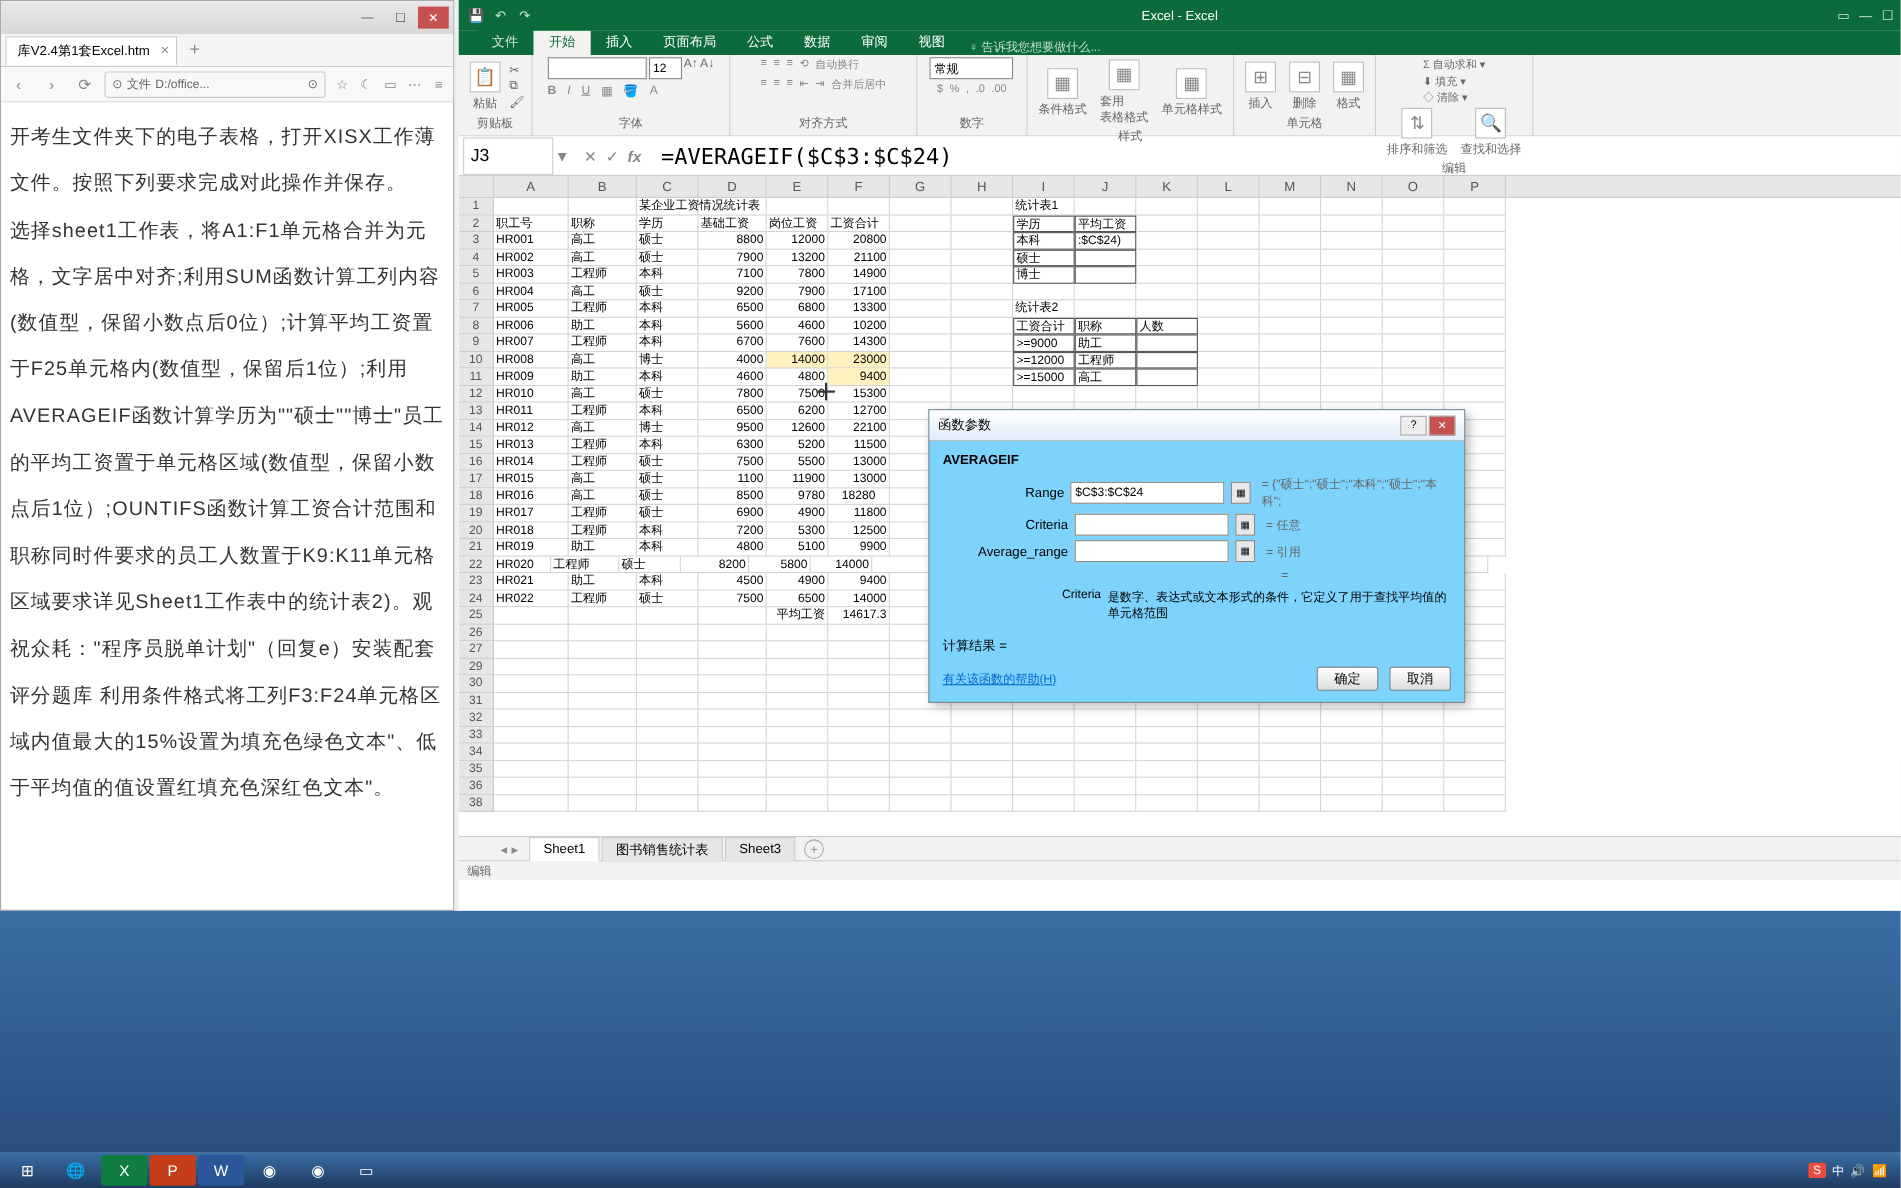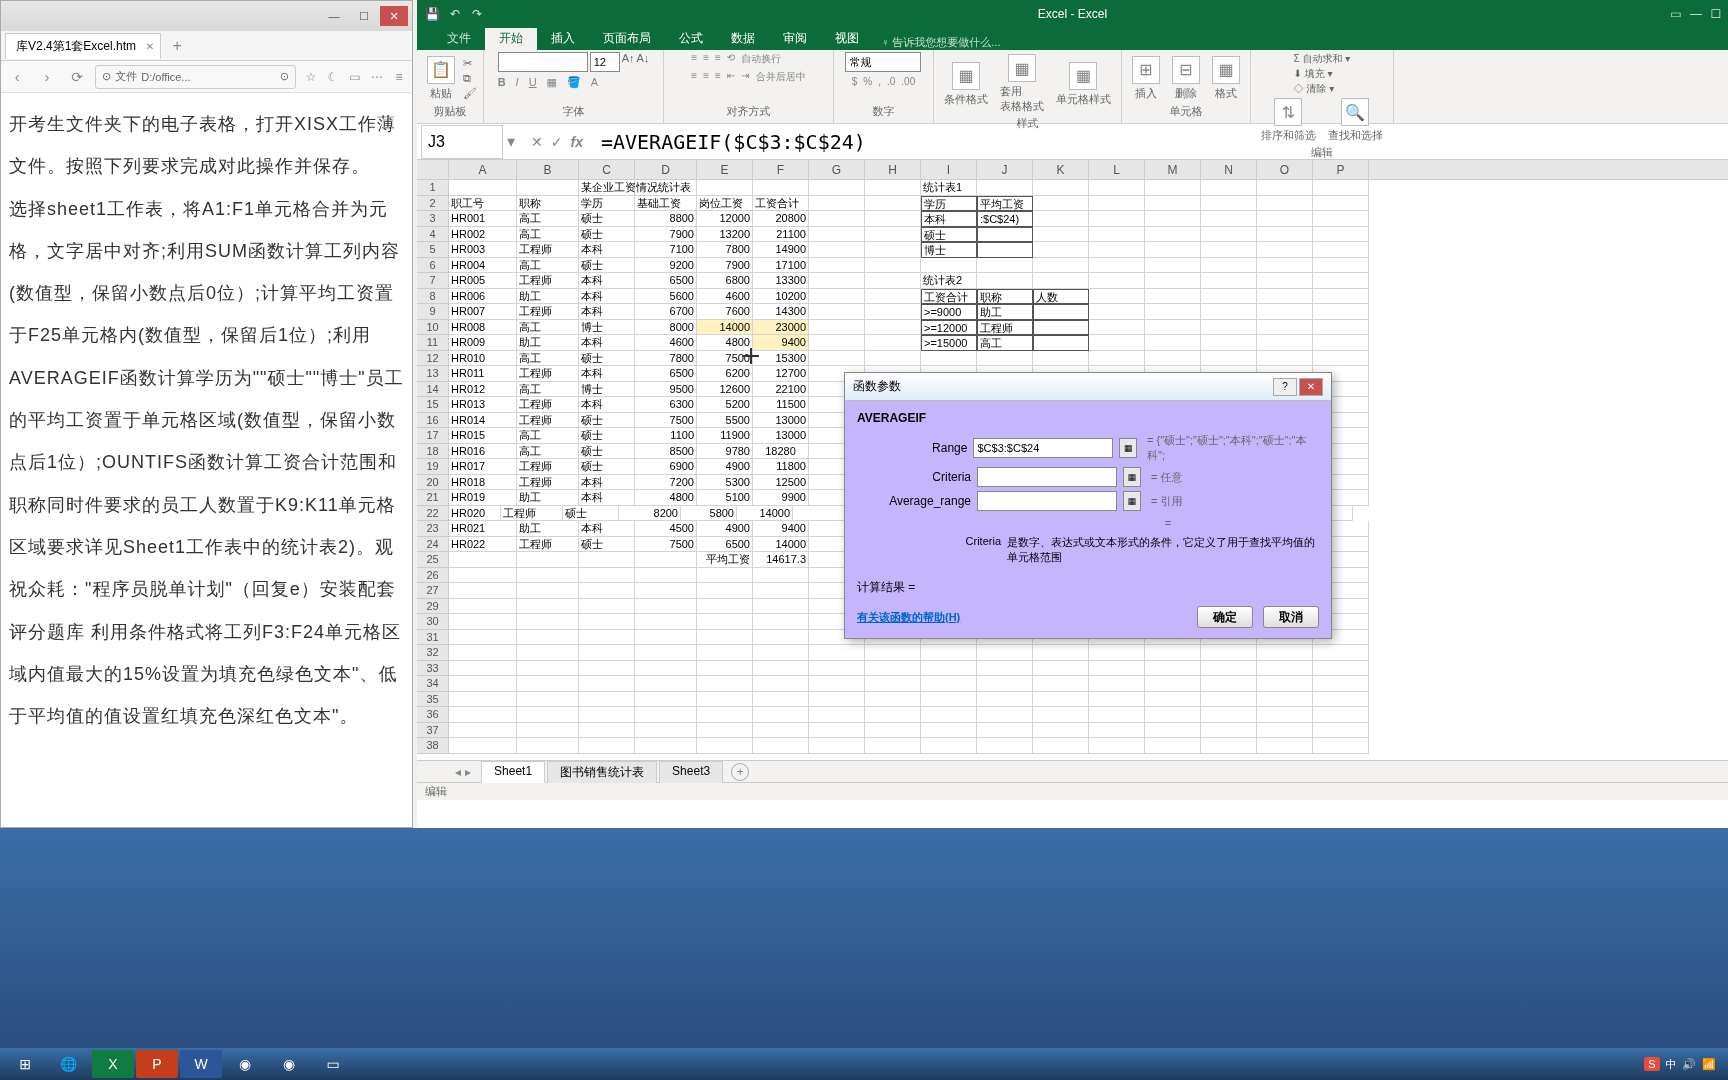--- a/index.html
+++ b/index.html
@@ -65,36 +65,36 @@
 .boxed { border: 1px solid #555 !important; }
 
 .sheet-tabs { height: 22px; border-top: 1px solid #ccc; display: flex; align-items: center; background: #f3f2f1; padding-left: 30px; font-size: 12px; }
 .sheet-nav { display: flex; gap: 4px; color: #888; padding: 0 8px; }
 .sheet-tab { padding: 2px 12px; border: 1px solid #ccc; border-bottom: none; background: #e6e6e6; margin-left: 2px; }
 .sheet-tab.active { background: #fff; border-bottom: 1px solid #fff; }
 .sheet-add { width: 18px; height: 18px; border: 1px solid #aaa; border-radius: 50%; margin-left: 8px; display: flex; align-items: center; justify-content: center; color: #888; font-size: 12px; }
 .status-bar { height: 18px; background: #f3f2f1; border-top: 1px solid #ccc; font-size: 11px; color: #666; padding: 0 8px; display: flex; align-items: center; }
 
 
-.dialog { position: absolute; left: 844px; top: 372px; width: 488px; background: #c4b5fd; border: 1px solid #888; box-shadow: 3px 3px 10px rgba(0,0,0,0.3); }
+.dialog { position: absolute; left: 844px; top: 372px; width: 488px; background: #7dd3fc; border: 1px solid #888; box-shadow: 3px 3px 10px rgba(0,0,0,0.3); }
 .dlg-title { height: 28px; background: linear-gradient(#fff,#e0ecf8); border-bottom: 1px solid #bbb; display: flex; align-items: center; justify-content: space-between; padding: 0 8px; font-size: 12px; }
 .dlg-title-btns { display: flex; gap: 2px; }
 .dlg-title-btn { width: 24px; height: 18px; border: 1px solid #aaa; background: #eee; font-size: 10px; display: flex; align-items: center; justify-content: center; }
 .dlg-title-btn.close { background: #c75050; color: #fff; }
 .dlg-body { padding: 10px 12px; font-size: 12px; }
 .dlg-fn { font-weight: bold; margin-bottom: 8px; }
 .dlg-row { display: flex; align-items: center; margin: 4px 0; gap: 6px; }
 .dlg-label { width: 114px; text-align: right; }
 .dlg-input { width: 140px; height: 20px; border: 1px solid #888; padding: 0 3px; font-size: 11px; }
 .dlg-refbtn { width: 18px; height: 20px; border: 1px solid #888; background: #e8e8e8; font-size: 9px; display: flex; align-items: center; justify-content: center; }
 .dlg-result { color: #666; font-size: 11px; margin-left: 4px; }
 .dlg-desc { margin: 10px 0; font-size: 12px; }
 .dlg-crit { display: flex; margin: 6px 0; font-size: 11px; }
 .dlg-crit .lbl { width: 150px; text-align: right; padding-right: 6px; }
-.dlg-footer { margin-top: 10px; display: flex; justify-content: space-between; align-items: center; font-weight: bold; }
+.dlg-footer { margin-top: 10px; display: flex; justify-content: space-between; align-items: center; }
 .dlg-link { color: #0066cc; text-decoration: underline; font-size: 11px; }
 .dlg-btns { display: flex; gap: 10px; }
 .dlg-btn { width: 56px; height: 22px; border: 1px solid #888; background: linear-gradient(#fff,#ddd); font-size: 12px; display: flex; align-items: center; justify-content: center; border-radius: 3px; }
 
 
 .taskbar { position: absolute; left: 0; bottom: 0; right: 0; height: 32px; background: linear-gradient(#3a6ea5,#1e3a5f); display: flex; align-items: center; padding: 0 4px; gap: 2px; }
 .task-item { width: 42px; height: 28px; display: flex; align-items: center; justify-content: center; color: #fff; font-size: 14px; border-radius: 2px; }
 .task-item.active { background: rgba(255,255,255,0.18); }
 .task-right { margin-left: auto; display: flex; align-items: center; gap: 6px; color: #fff; font-size: 11px; padding-right: 8px; }
 
@@ -496,21 +496,21 @@
           <div class="cell" style="width: 56px;"></div>
           <div class="cell" style="width: 56px;"></div>
           <div class="cell" style="width: 56px;"></div>
           <div class="cell" style="width: 56px;"></div>
         </div>
         <div class="row">
           <div class="row-h">10</div>
           <div class="cell" style="width: 68px;">HR008</div>
           <div class="cell" style="width: 62px;">高工</div>
           <div class="cell" style="width: 56px;">博士</div>
-          <div class="cell ra" style="width: 62px;">8000</div>
+          <div class="cell ra" style="width: 62px;">4000</div>
           <div class="cell hl ra" style="width: 56px;">14000</div>
           <div class="cell hl ra" style="width: 56px;">23000</div>
           <div class="cell" style="width: 56px;"></div>
           <div class="cell" style="width: 56px;"></div>
           <div class="cell boxed" style="width: 56px;">&gt;=12000</div>
           <div class="cell boxed" style="width: 56px;">工程师</div>
           <div class="cell boxed" style="width: 56px;"></div>
           <div class="cell" style="width: 56px;"></div>
           <div class="cell" style="width: 56px;"></div>
           <div class="cell" style="width: 56px;"></div>
@@ -968,39 +968,20 @@
           <div class="cell" style="width: 56px;"></div>
           <div class="cell" style="width: 56px;"></div>
           <div class="cell" style="width: 56px;"></div>
           <div class="cell" style="width: 56px;"></div>
           <div class="cell" style="width: 56px;"></div>
           <div class="cell" style="width: 56px;"></div>
           <div class="cell" style="width: 56px;"></div>
         </div>
         <div class="row">
           <div class="row-h">36</div>
-          <div class="cell" style="width: 68px;"></div>
-          <div class="cell" style="width: 62px;"></div>
-          <div class="cell" style="width: 56px;"></div>
-          <div class="cell" style="width: 62px;"></div>
-          <div class="cell" style="width: 56px;"></div>
-          <div class="cell" style="width: 56px;"></div>
-          <div class="cell" style="width: 56px;"></div>
-          <div class="cell" style="width: 56px;"></div>
-          <div class="cell" style="width: 56px;"></div>
-          <div class="cell" style="width: 56px;"></div>
-          <div class="cell" style="width: 56px;"></div>
-          <div class="cell" style="width: 56px;"></div>
-          <div class="cell" style="width: 56px;"></div>
-          <div class="cell" style="width: 56px;"></div>
-          <div class="cell" style="width: 56px;"></div>
-          <div class="cell" style="width: 56px;"></div>
-        </div>
-        <div class="row">
-          <div class="row-h">37</div>
           <div class="cell" style="width: 68px;"></div>
           <div class="cell" style="width: 62px;"></div>
           <div class="cell" style="width: 56px;"></div>
           <div class="cell" style="width: 62px;"></div>
           <div class="cell" style="width: 56px;"></div>
           <div class="cell" style="width: 56px;"></div>
           <div class="cell" style="width: 56px;"></div>
           <div class="cell" style="width: 56px;"></div>
           <div class="cell" style="width: 56px;"></div>
           <div class="cell" style="width: 56px;"></div>

